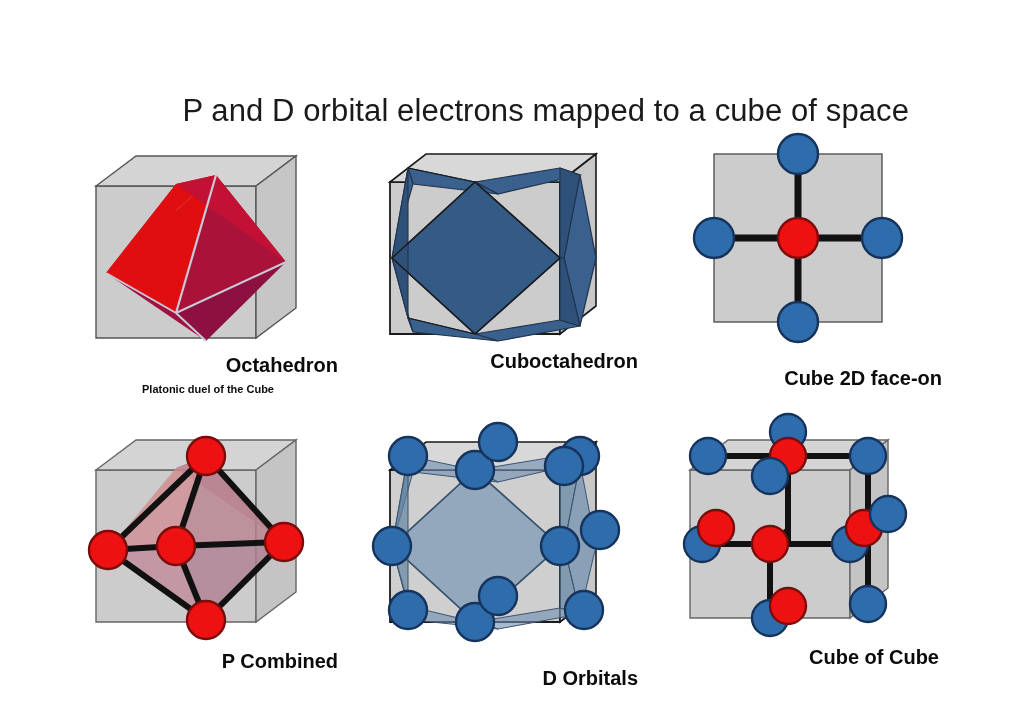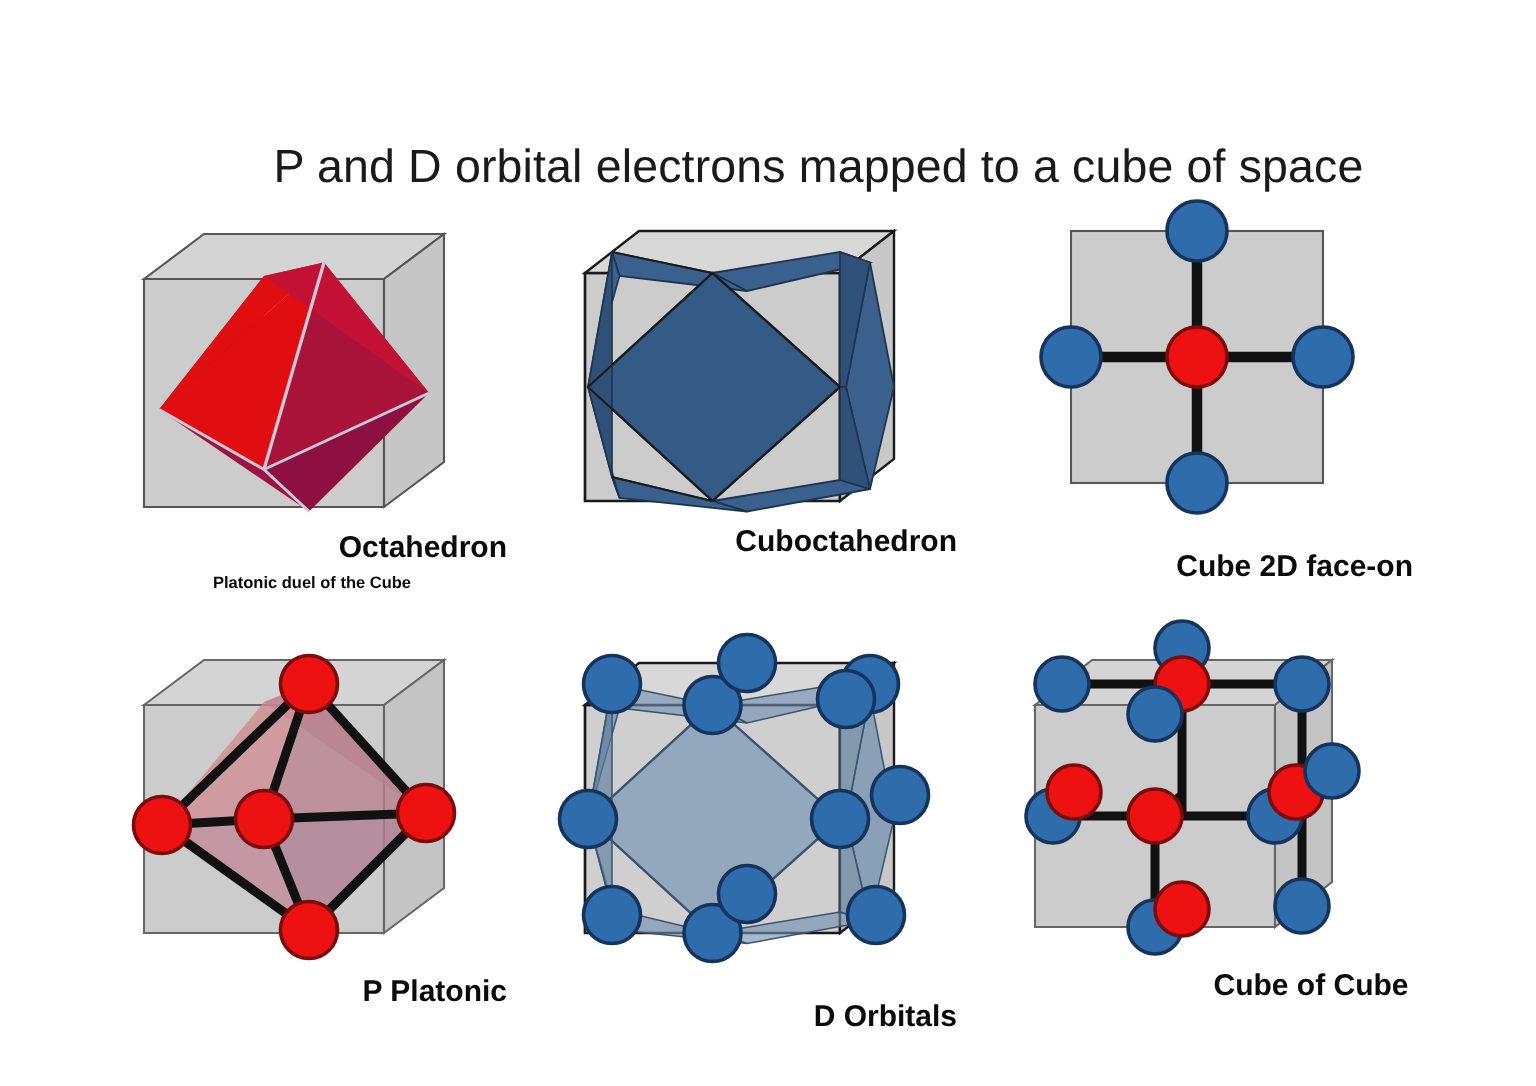--- a/index.html
+++ b/index.html
@@ -210,21 +210,21 @@
         <g>
           <circle cx="128" cy="32" r="19" fill="#ee1111" stroke="#7a0c0c" stroke-width="2.4"></circle>
           <circle cx="30" cy="126" r="19" fill="#ee1111" stroke="#7a0c0c" stroke-width="2.4"></circle>
           <circle cx="206" cy="118" r="19" fill="#ee1111" stroke="#7a0c0c" stroke-width="2.4"></circle>
           <circle cx="128" cy="196" r="19" fill="#ee1111" stroke="#7a0c0c" stroke-width="2.4"></circle>
           <circle cx="98" cy="122" r="19" fill="#ee1111" stroke="#7a0c0c" stroke-width="2.4"></circle>
         </g>
       </svg>
     </div>
     <div class="fig-caption">
-      <div class="cap-title">P Platonic</div>
+      <div class="cap-title">P Combined</div>
     </div>
   </div>
 
   <div class="figure" id="fig-dorbitals">
     <div class="fig-art">
       <svg width="270" height="215" viewBox="0 0 270 215">
         <g>
           <polygon points="22,50 192,50 192,202 22,202" fill="#cfcfcf" stroke="#1a1a1a" stroke-width="1.8"></polygon>
           <polygon points="22,50 58,22 228,22 192,50" fill="#d8d8d8" stroke="#1a1a1a" stroke-width="1.6"></polygon>
           <polygon points="192,50 228,22 228,174 192,202" fill="#c8c8c8" stroke="#1a1a1a" stroke-width="1.6"></polygon>

